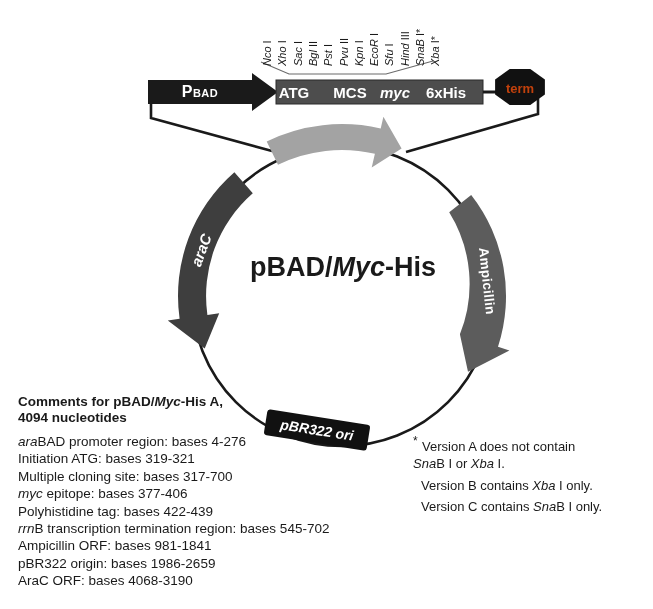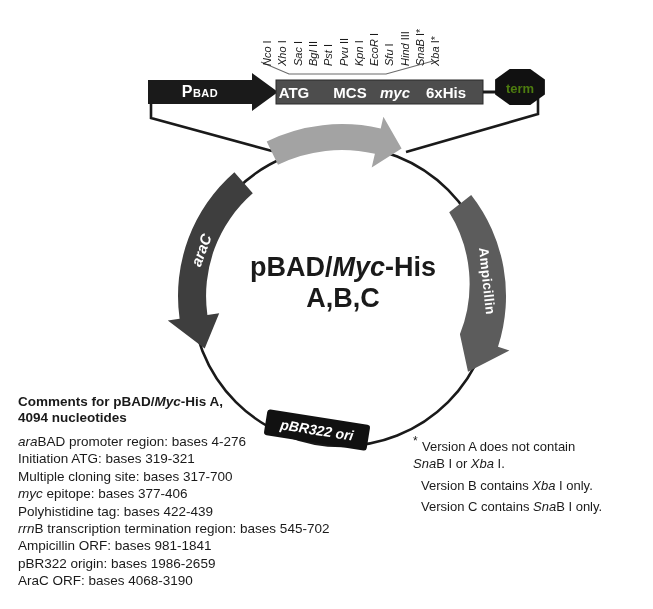--- a/index.html
+++ b/index.html
@@ -5,21 +5,21 @@
   html,body{margin:0;padding:0;background:#fff;}
   .canvas{position:relative;width:653px;height:609px;background:#fff;overflow:hidden;
           font-family:"Liberation Sans","DejaVu Sans",sans-serif;color:#1a1a1a;}
   .abs{position:absolute;}
   svg{position:absolute;left:0;top:0;}
   
   .pbad-label{left:200px;top:92px;transform:translate(-50%,-50%);color:#fff;font-weight:bold;
               font-size:16px;white-space:nowrap;letter-spacing:.5px;}
   .pbad-label .sub{font-size:11px;}
   .bar-label{top:92px;transform:translate(-50%,-50%);color:#fff;font-weight:bold;font-size:15px;white-space:nowrap;}
-  .term-label{left:520px;top:88px;transform:translate(-50%,-50%);color:#4d7c0f;font-weight:bold;font-size:13px;}
+  .term-label{left:520px;top:88px;transform:translate(-50%,-50%);color:#c2410c;font-weight:bold;font-size:13px;}
   
   .mcs-label{position:absolute;top:66px;transform-origin:0 0;transform:rotate(-90deg);
              font-size:11px;white-space:nowrap;line-height:11px;color:#1a1a1a;}
   .mcs-label .nm{font-style:italic;}
   .mcs-label .sfx{font-style:normal;}
   
   .arac-label{left:201px;top:250px;transform:translate(-50%,-50%) rotate(-70deg);
               color:#fff;font-weight:bold;font-style:italic;font-size:15px;white-space:nowrap;}
   .amp-label{left:487px;top:281px;transform:translate(-50%,-50%) rotate(84deg);
              color:#fff;font-weight:bold;font-size:13.5px;white-space:nowrap;letter-spacing:.3px;}
@@ -87,21 +87,20 @@
   <div class="mcs-label" style="left:400px"><span class="nm">Hind</span><span class="sfx"> III</span></div>
   <div class="mcs-label" style="left:415px"><span class="nm">SnaB</span><span class="sfx"> I*</span></div>
   <div class="mcs-label" style="left:430px"><span class="nm">Xba</span><span class="sfx"> I*</span></div>
 
   <div class="abs arac-label">araC</div>
   <div class="abs amp-label">Ampicillin</div>
   <div class="abs ori-label">pBR322 ori</div>
 
   <div class="abs title">
     <div><span>pBAD/</span><span class="it">Myc</span><span>-His</span></div>
-    <div>A,B,C</div>
   </div>
 
   <div class="abs comments">
     <div class="head">
       <div><span>Comments for pBAD/</span><span class="it">Myc</span><span>-His A,</span></div>
       <div>4094 nucleotides</div>
     </div>
     <div class="list">
       <div><span class="it">ara</span><span>BAD promoter region: bases 4-276</span></div>
       <div><span class="it"></span><span>Initiation ATG: bases 319-321</span></div>

